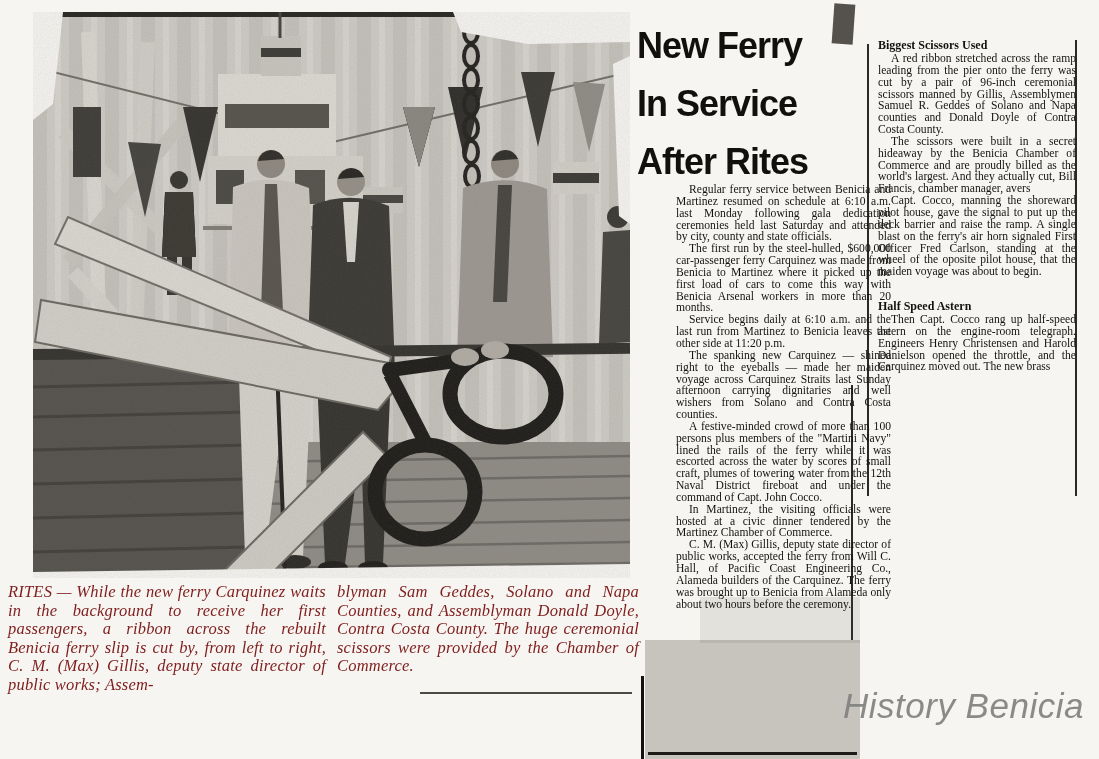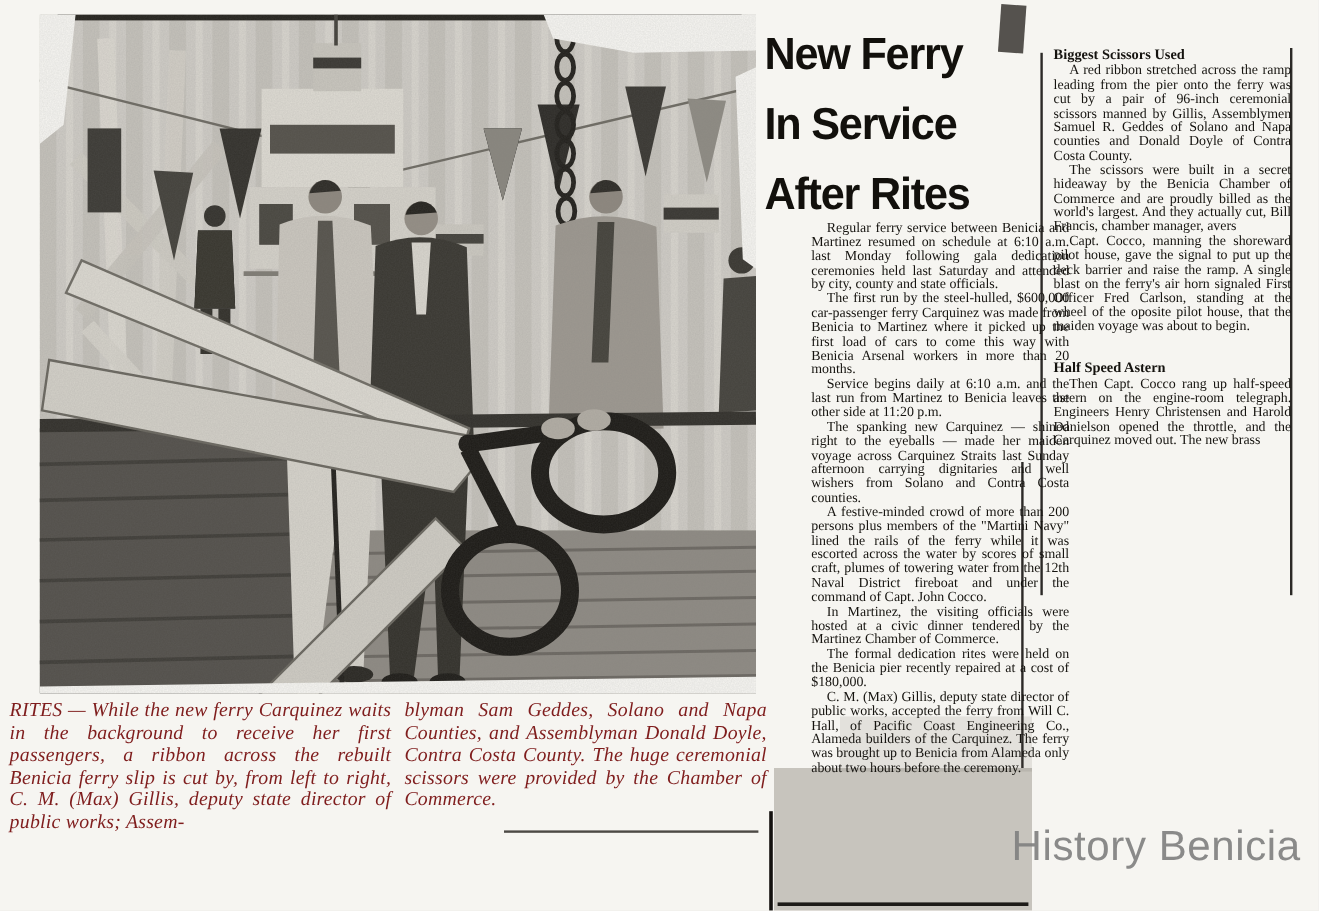--- a/index.html
+++ b/index.html
@@ -51,21 +51,21 @@
   
   .rule{position:absolute;width:2px;background:#2c2a27;}
   .rule-mid-right{left:851px;top:385px;height:262px;}
   .rule-sb-left{left:867px;top:44px;height:452px;}
   .rule-sb-right{left:1075px;top:40px;height:456px;}
   .top-smudge{position:absolute;left:833px;top:4px;width:21px;height:40px;background:#55524e;transform:rotate(4deg);}
   
   .watermark{
     position:absolute;left:843px;top:686px;z-index:6;
     font-family:"Liberation Sans", sans-serif;font-size:35px;
-    color:rgba(128,128,128,.92);letter-spacing:.5px;white-space:nowrap;
+    color:rgba(128,128,128,.92);letter-spacing:.5px;white-space:nowrap;font-style:italic;
   }
 </style>
 </head>
 <body>
 
 <div class="page">
 
   <div class="photo" role="img" aria-label="Halftone newspaper photograph: three officials cut a ribbon with giant 96-inch ceremonial scissors at the decorated Benicia ferry slip; pennant flags and the ferry Carquinez in the background">
     <svg viewBox="0 0 597 566" preserveAspectRatio="none">
       <defs>
@@ -243,23 +243,22 @@
   <div class="scrap"></div>
   <div class="scrap-hl"></div>
   <div class="scrap-border-left"></div>
   <div class="scrap-border-bottom"></div>
 
   <div class="article">
     <p>Regular ferry service between Benicia and Martinez resumed on schedule at 6:10 a.m. last Monday following gala dedication ceremonies held last Saturday and attended by city, county and state officials.</p>
     <p>The first run by the steel-hulled, $600,000 car-passenger ferry Carquinez was made from Benicia to Martinez where it picked up the first load of cars to come this way with Benicia Arsenal workers in more than 20 months.</p>
     <p>Service begins daily at 6:10 a.m. and the last run from Martinez to Benicia leaves the other side at 11:20 p.m.</p>
     <p>The spanking new Carquinez — shined right to the eyeballs — made her maiden voyage across Carquinez Straits last Sunday afternoon carrying dignitaries and well wishers from Solano and Contra Costa counties.</p>
-    <p>A festive-minded crowd of more than 200 persons plus members of the "Martini Navy" lined the rails of the ferry while it was escorted across the water by scores of small craft, plumes of towering water from the 12th Naval District fireboat and under the command of Capt. John Cocco.</p>
+    <p>A festive-minded crowd of more than 100 persons plus members of the "Martini Navy" lined the rails of the ferry while it was escorted across the water by scores of small craft, plumes of towering water from the 12th Naval District fireboat and under the command of Capt. John Cocco.</p>
     <p>In Martinez, the visiting officials were hosted at a civic dinner tendered by the Martinez Chamber of Commerce.</p>
-    <p>The formal dedication rites were held on the Benicia pier recently repaired at a cost of $180,000.</p>
     <p>C. M. (Max) Gillis, deputy state director of public works, accepted the ferry from Will C. Hall, of Pacific Coast Engineering Co., Alameda builders of the Carquinez. The ferry was brought up to Benicia from Alameda only about two hours before the ceremony.</p>
   </div>
 
   <div class="rule rule-mid-right"></div>
   <div class="rule rule-sb-left"></div>
   <div class="rule rule-sb-right"></div>
   <div class="top-smudge"></div>
 
   <div class="sidebar">
     <h3>Biggest Scissors Used</h3>

